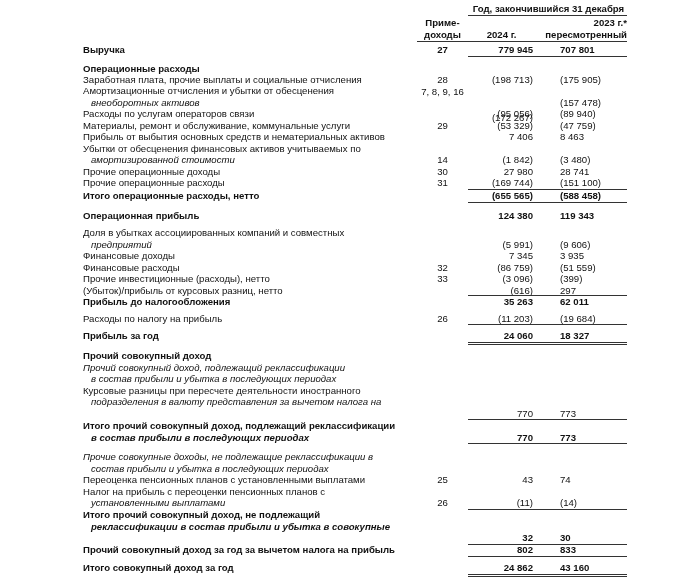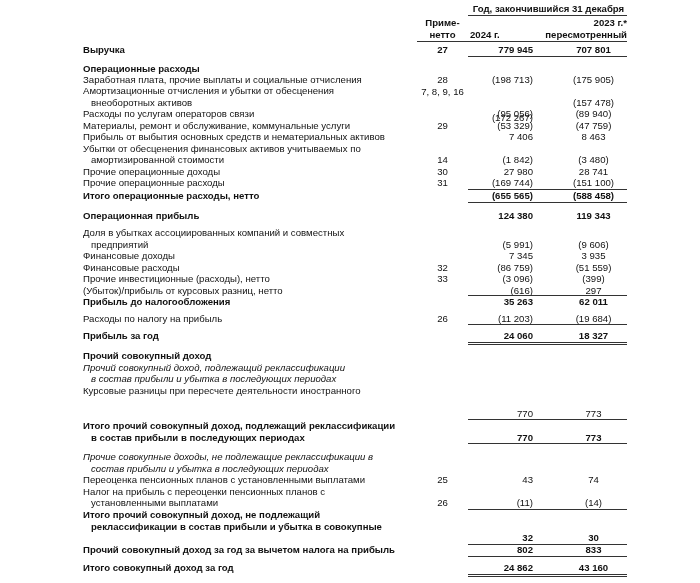--- a/index.html
+++ b/index.html
@@ -1,39 +1,39 @@
 <!DOCTYPE html>
 <html><head>
 <meta charset="utf-8">
 <style>
   html, body { margin:0; padding:0; background:#fff; }
   body { width:700px; height:583px; position:relative; overflow:hidden;
          font-family:"Liberation Sans", sans-serif; color:#111; font-size:9.6px; }
   .hdr { position:absolute; font-weight:bold; text-align:center; line-height:12px; }
   .row { position:absolute; left:0; width:700px; line-height:11.5px; }
   .lbl { position:absolute; left:83px; width:330px; }
-  .lbl .cont { display:block; padding-left:8px; }
+  .lbl .cont { display:block; padding-left:8px;font-style:italic; }
   .note { position:absolute; left:415px; width:55px; text-align:center; }
   .v1 { position:absolute; left:470px; width:63px; text-align:right; }
-  .v2 { position:absolute; left:560px; width:67px; text-align:center; }
+  .v2 { position:absolute; left:560px; width:67px; text-align:left; }
   .b { font-weight:bold; }
   .i { font-style:italic; }
   .rule { position:absolute; height:0; border-top:1px solid #333; }
   .rule.thick { border-top:1.5px solid #333; }
   .rule.dbl { border-top:3px double #333; }
 </style>
 </head>
 <body>
 
 <div class="hdr" style="left:470px;top:3px;width:157px;">Год, закончившийся 31 декабря</div>
 <div class="rule thick" style="left:468px;top:15px;width:159px;"></div>
 <div class="hdr" style="left:415px;top:17px;width:55px;">Приме-</div>
-<div class="hdr" style="left:415px;top:29px;width:55px;">нетто</div>
+<div class="hdr" style="left:415px;top:29px;width:55px;">доходы</div>
 <div class="hdr" style="left:560px;top:17px;width:67px;text-align:right;">2023 г.*</div>
-<div class="hdr" style="left:470px;top:29px;width:63px;text-align:left;">2024 г.</div>
+<div class="hdr" style="left:470px;top:29px;width:63px;text-align:center;">2024 г.</div>
 <div class="hdr" style="left:545px;top:29px;width:82px;text-align:right;">пересмотренный</div>
 <div class="rule thick" style="left:417px;top:41px;width:210px;"></div>
 
 <div class="row b" style="top:44px;">
   <span class="lbl">Выручка</span>
   <span class="note">27</span>
   <span class="v1">779 945</span>
   <span class="v2">707 801</span>
 </div>
 <div class="rule thick" style="left:468px;top:56px;width:159px;"></div>
@@ -148,21 +148,21 @@
 </div>
 <div class="rule dbl" style="left:468px;top:342px;width:159px;"></div>
 
 <div class="row b" style="top:350px;">
   <span class="lbl">Прочий совокупный доход</span>
 </div>
 <div class="row i" style="top:361.5px;">
   <span class="lbl"><span>Прочий совокупный доход, подлежащий реклассификации</span><span class="cont">в состав прибыли и убытка в последующих периодах</span></span>
 </div>
 <div class="row" style="top:384.5px;">
-  <span class="lbl"><span>Курсовые разницы при пересчете деятельности иностранного</span></span>
+  <span class="lbl"><span>Курсовые разницы при пересчете деятельности иностранного</span><span class="cont">подразделения в валюту представления за вычетом налога на</span></span>
   <span class="v1" style="top:23px;">770</span>
   <span class="v2" style="top:23px;">773</span>
 </div>
 <div class="rule thick" style="left:468px;top:419px;width:159px;"></div>
 <div class="row b" style="top:420px;">
   <span class="lbl"><span>Итого прочий совокупный доход, подлежащий реклассификации</span><span class="cont">в состав прибыли в последующих периодах</span></span>
   <span class="v1" style="top:11.5px;">770</span>
   <span class="v2" style="top:11.5px;">773</span>
 </div>
 <div class="rule thick" style="left:468px;top:443px;width:159px;"></div>

